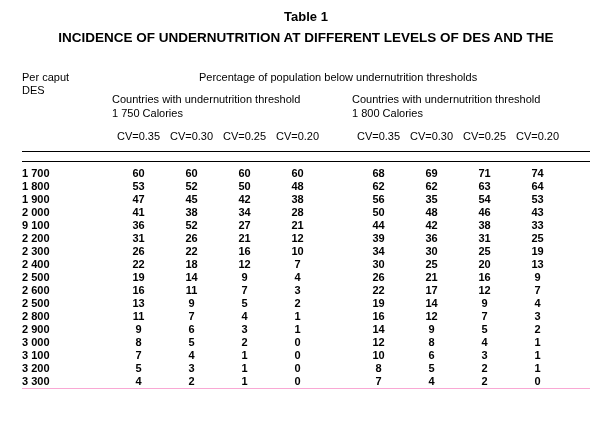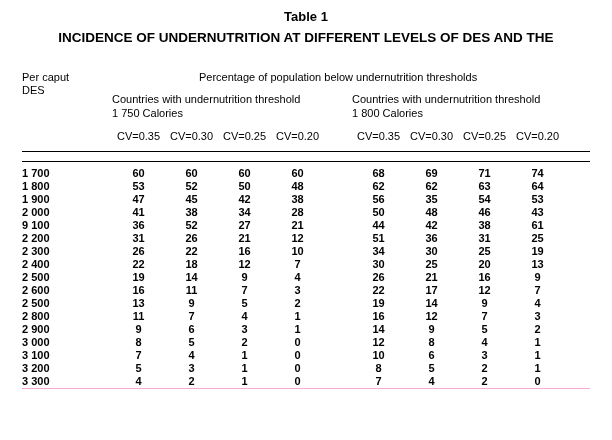--- a/index.html
+++ b/index.html
@@ -202,31 +202,31 @@
         <tr>
           <td class="des-cell">9 100</td>
           <td class="val">36</td>
           <td class="val">52</td>
           <td class="val">27</td>
           <td class="val">21</td>
           <td></td>
           <td class="val">44</td>
           <td class="val">42</td>
           <td class="val">38</td>
-          <td class="val">61</td>
+          <td class="val">33</td>
           <td></td>
         </tr>
         <tr>
           <td class="des-cell">2 200</td>
           <td class="val">31</td>
           <td class="val">26</td>
           <td class="val">21</td>
           <td class="val">12</td>
           <td></td>
-          <td class="val">51</td>
+          <td class="val">39</td>
           <td class="val">36</td>
           <td class="val">31</td>
           <td class="val">25</td>
           <td></td>
         </tr>
         <tr>
           <td class="des-cell">2 300</td>
           <td class="val">26</td>
           <td class="val">22</td>
           <td class="val">16</td>

